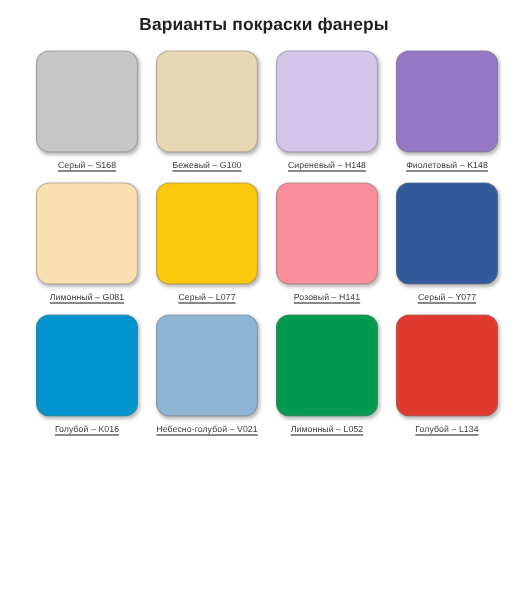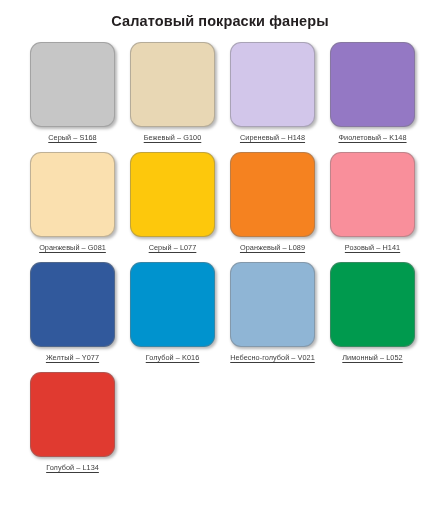--- a/index.html
+++ b/index.html
@@ -67,58 +67,54 @@
     white-space: nowrap;
     letter-spacing: 0.05px;
     cursor: pointer;
   }
 </style>
 </head>
 <body>
 
 <div class="page">
 
-  <h1 class="page-title">Салатовый покраски фанеры</h1>
+  <h1 class="page-title">Варианты покраски фанеры</h1>
 
   <div class="swatch-grid">
       <div class="swatch-cell">
         <div class="swatch-chip" style="background: rgb(198, 198, 198);"></div>
         <span class="swatch-label">Серый – S168</span>
       </div>
       <div class="swatch-cell">
         <div class="swatch-chip" style="background: rgb(232, 215, 180);"></div>
         <span class="swatch-label">Бежевый – G100</span>
       </div>
       <div class="swatch-cell">
         <div class="swatch-chip" style="background: rgb(210, 198, 234);"></div>
         <span class="swatch-label">Сиреневый – H148</span>
       </div>
       <div class="swatch-cell">
         <div class="swatch-chip" style="background: rgb(148, 120, 196);"></div>
         <span class="swatch-label">Фиолетовый – K148</span>
       </div>
       <div class="swatch-cell">
         <div class="swatch-chip" style="background: rgb(250, 224, 175);"></div>
-        <span class="swatch-label">Оранжевый – G081</span>
+        <span class="swatch-label">Лимонный – G081</span>
       </div>
       <div class="swatch-cell">
         <div class="swatch-chip" style="background: rgb(253, 200, 12);"></div>
         <span class="swatch-label">Серый – L077</span>
-      </div>
-      <div class="swatch-cell">
-        <div class="swatch-chip" style="background: rgb(245, 130, 32);"></div>
-        <span class="swatch-label">Оранжевый – L089</span>
       </div>
       <div class="swatch-cell">
         <div class="swatch-chip" style="background: rgb(249, 143, 155);"></div>
         <span class="swatch-label">Розовый – H141</span>
       </div>
       <div class="swatch-cell">
         <div class="swatch-chip" style="background: rgb(49, 89, 156);"></div>
-        <span class="swatch-label">Желтый – Y077</span>
+        <span class="swatch-label">Серый – Y077</span>
       </div>
       <div class="swatch-cell">
         <div class="swatch-chip" style="background: rgb(0, 147, 206);"></div>
         <span class="swatch-label">Голубой – K016</span>
       </div>
       <div class="swatch-cell">
         <div class="swatch-chip" style="background: rgb(143, 181, 213);"></div>
         <span class="swatch-label">Небесно-голубой – V021</span>
       </div>
       <div class="swatch-cell">

